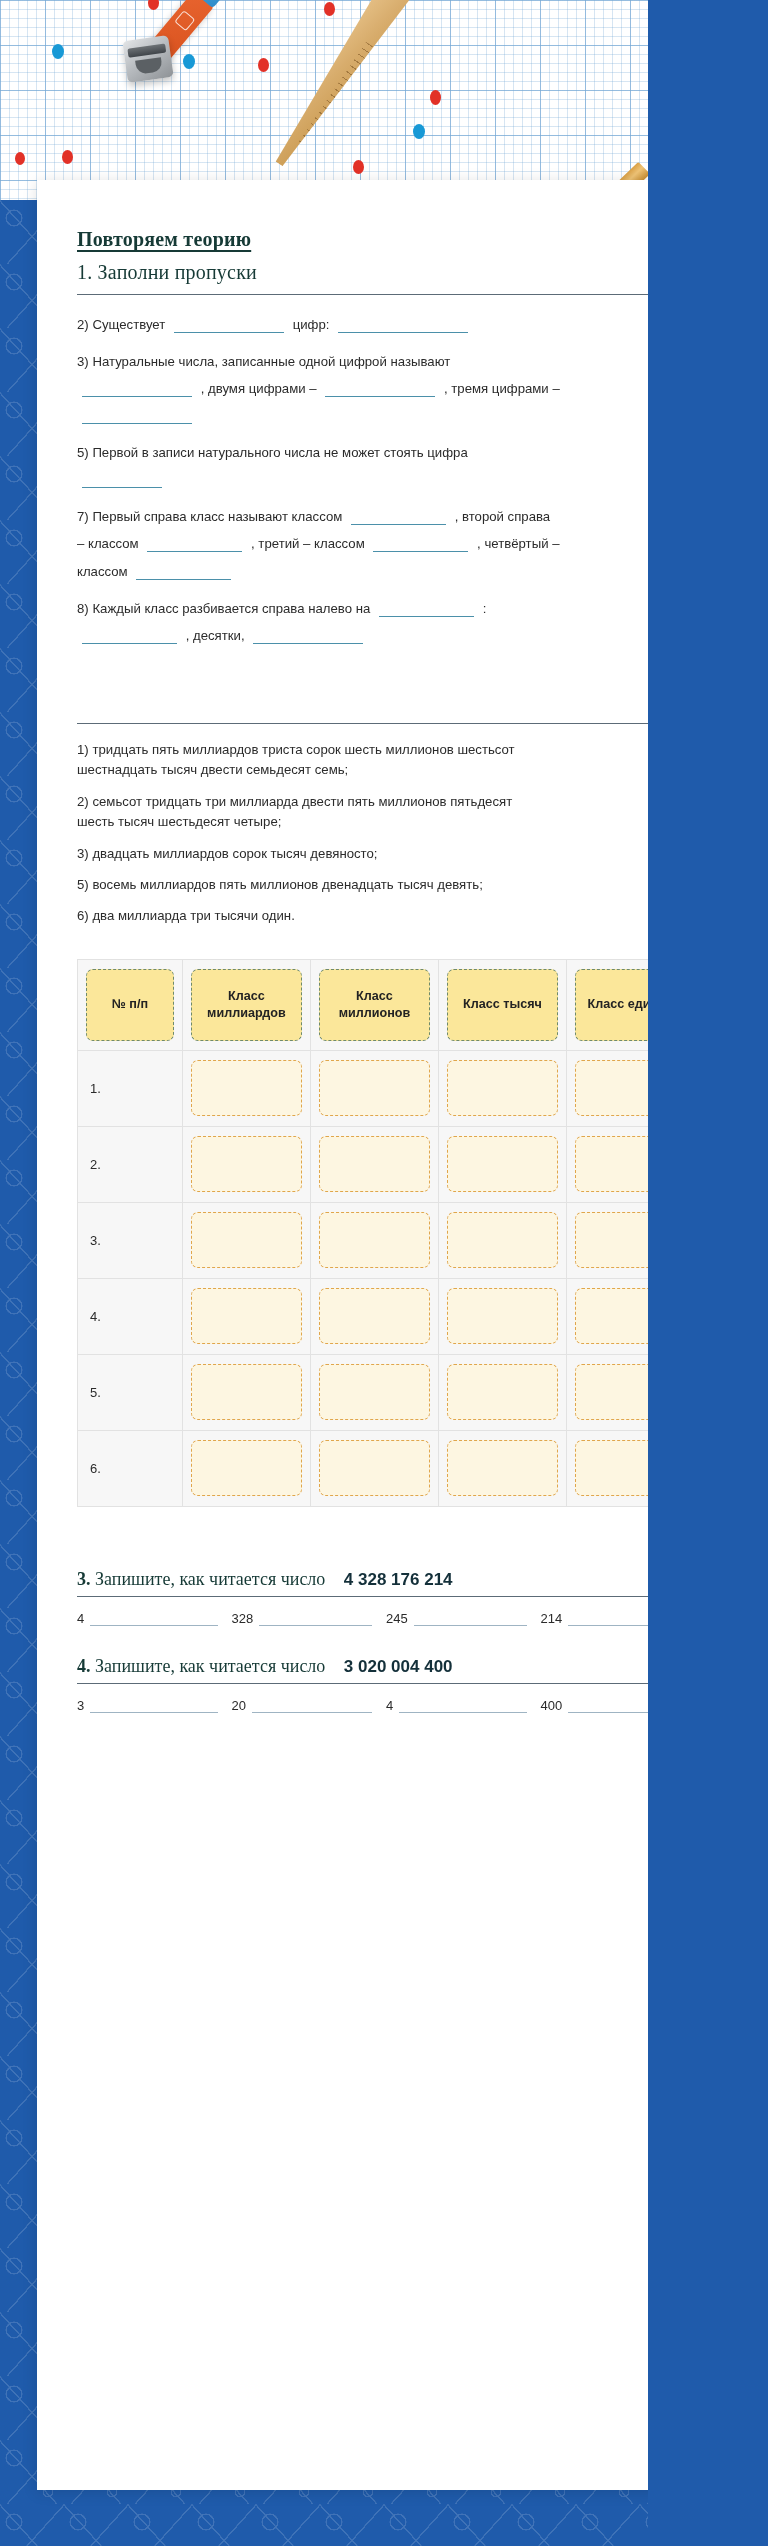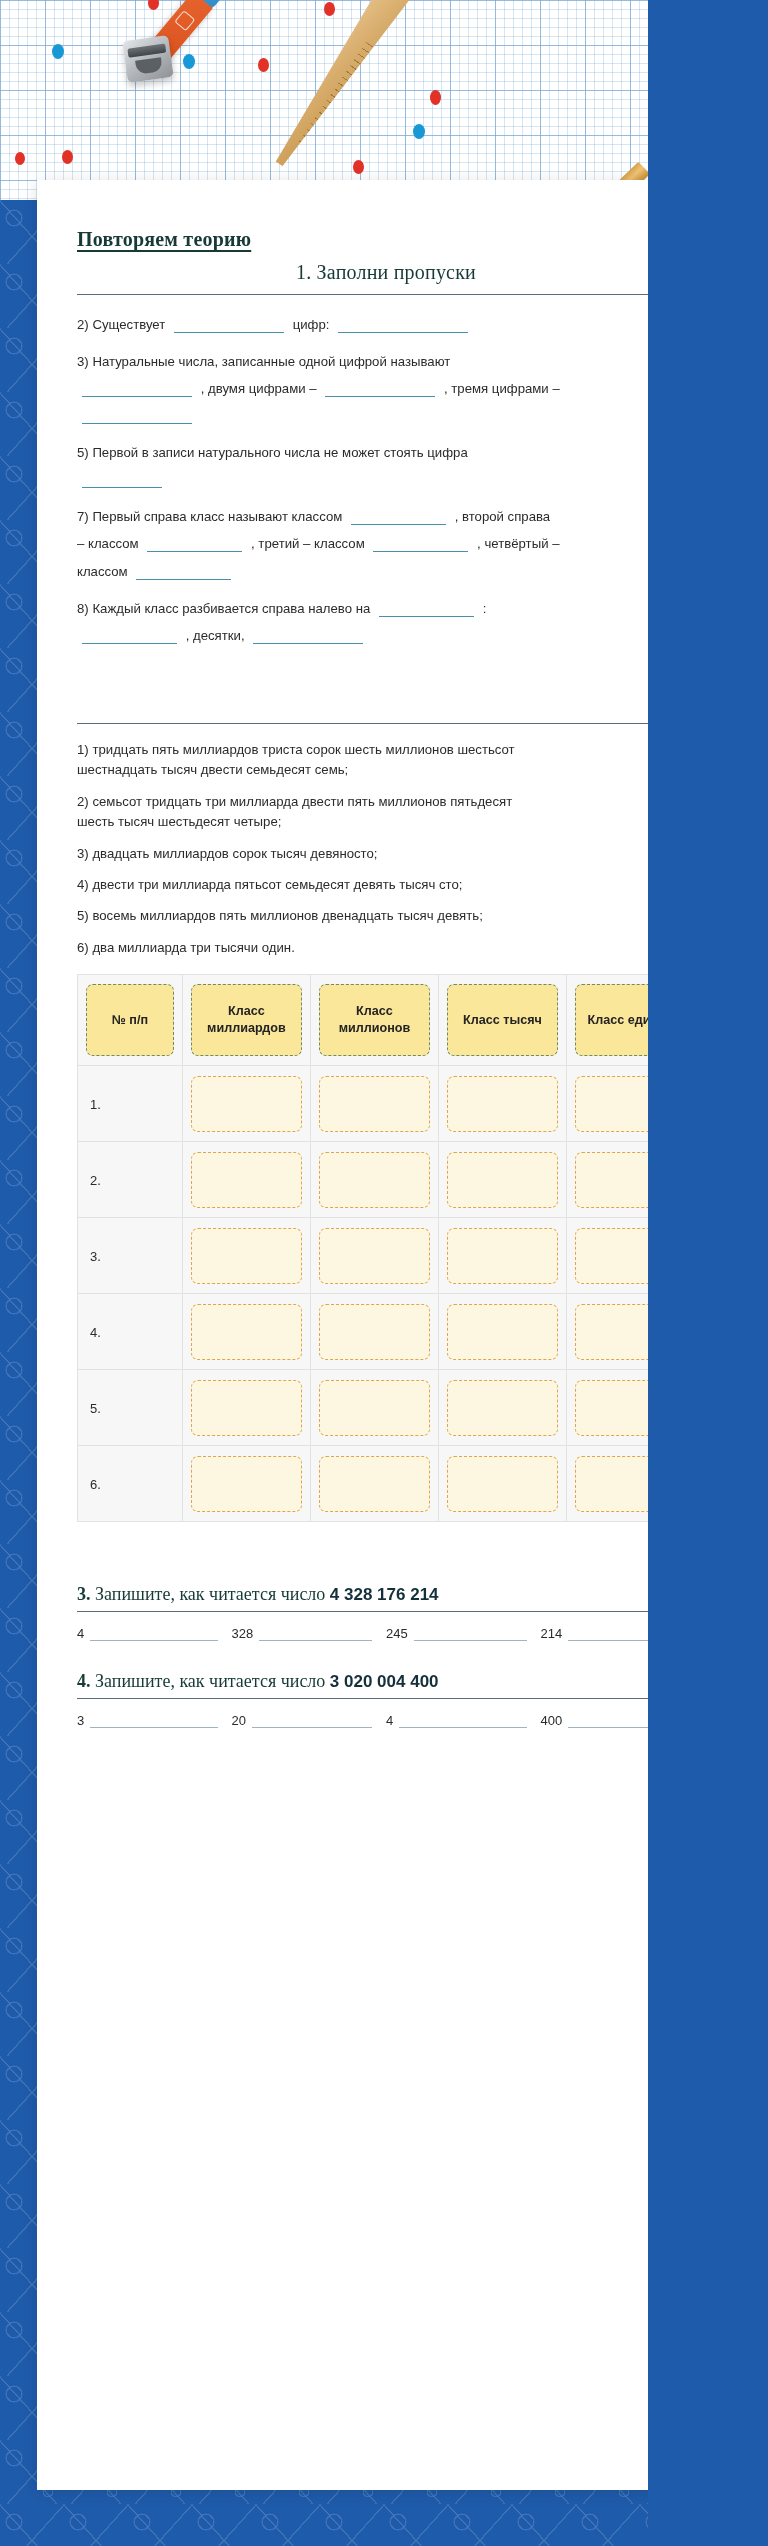--- a/index.html
+++ b/index.html
@@ -154,21 +154,21 @@
   .blank.w80  { min-width:80px; }
   .blank.w95  { min-width:95px; }
   .blank.w110 { min-width:110px; }
   .blank.w130 { min-width:130px; }
 
   
   .s2-list { margin:0; }
   .s2-list .q { margin-bottom:11px; line-height:1.55; }
 
   
-  .tbl-wrap { margin:16px 0 0 0; }
+  .tbl-wrap { margin:32px 0 0 0; }
   table.classes {
     border-collapse:collapse; width:100%;
     background:#f7f7f7;
     table-layout:fixed;
   }
   table.classes th, table.classes td {
     border:1px solid #e2e2e2;
     padding:9px 8px;
     vertical-align:middle;
   }
@@ -196,21 +196,21 @@
   .row-num { font-size:13px; color:#2b2b2b; padding-left:4px; }
 
   
   .read-title {
     font-family:"Liberation Serif", serif;
     font-size:18px; color:#163a36; margin:0 0 4px 0; font-weight:normal;
   }
   .read-title b.num { font-weight:bold; }
   .read-title .big {
     font-family:"Liberation Sans", sans-serif;
-    font-weight:bold; font-size:17px; color:#14303a;
+    font-weight:bold; font-size:17px; color:#14303a;margin-left:14px;
   }
   .read-rule { border:0; border-top:1px solid #5c6b77; margin:6px 0 14px 0; }
   .read-row { display:flex; align-items:flex-end; gap:0; }
   .read-grp { display:flex; align-items:flex-end; width:25%; }
   .read-grp .lbl { font-size:13px; color:#2b2b2b; margin-right:6px; }
   .read-grp .ln { flex:1; border-bottom:1.4px solid #9fb4c3; height:15px; margin-right:14px; }
 
   .spacer-lg { height:62px; }
   .spacer-md { height:30px; }
 </style>
@@ -249,21 +249,21 @@
   <div class="paper-fade"></div>
 
   <div class="blue-page">
     <div class="blue-pattern"></div>
   </div>
 
   <div class="sheet">
     <div class="fold"></div>
 
     <h2 class="sec-title u">Повторяем  теорию</h2>
-    <h2 class="sec-title" style="font-weight:normal;text-align:center;">1. Заполни пропуски</h2>
+    <h2 class="sec-title" style="font-weight:normal;">1. Заполни пропуски</h2>
     <hr class="sec-rule">
 
 
     <p class="q">
       <span>2) Существует</span>
       <span class="blank w110"></span>
       <span>цифр:</span>
       <span class="blank w130"></span>
     </p>
 
@@ -313,21 +313,20 @@
     <div class="s2-list">
       <p class="q">
         <span>1) тридцать пять миллиардов триста сорок шесть миллионов шестьсот</span><br>
         <span>шестнадцать тысяч двести семьдесят семь;</span>
       </p>
       <p class="q">
         <span>2) семьсот тридцать три миллиарда двести пять миллионов пятьдесят</span><br>
         <span>шесть тысяч шестьдесят четыре;</span>
       </p>
       <p class="q">3) двадцать миллиардов сорок тысяч девяносто;</p>
-      <p class="q">4) двести три миллиарда пятьсот семьдесят девять тысяч сто;</p>
       <p class="q">5) восемь миллиардов пять миллионов двенадцать тысяч девять;</p>
       <p class="q">6) два миллиарда три тысячи один.</p>
     </div>
 
     <div class="tbl-wrap">
       <table class="classes">
         <thead>
           <tr>
             <th>
               <div class="hd-cell tall">№ п/п</div>

